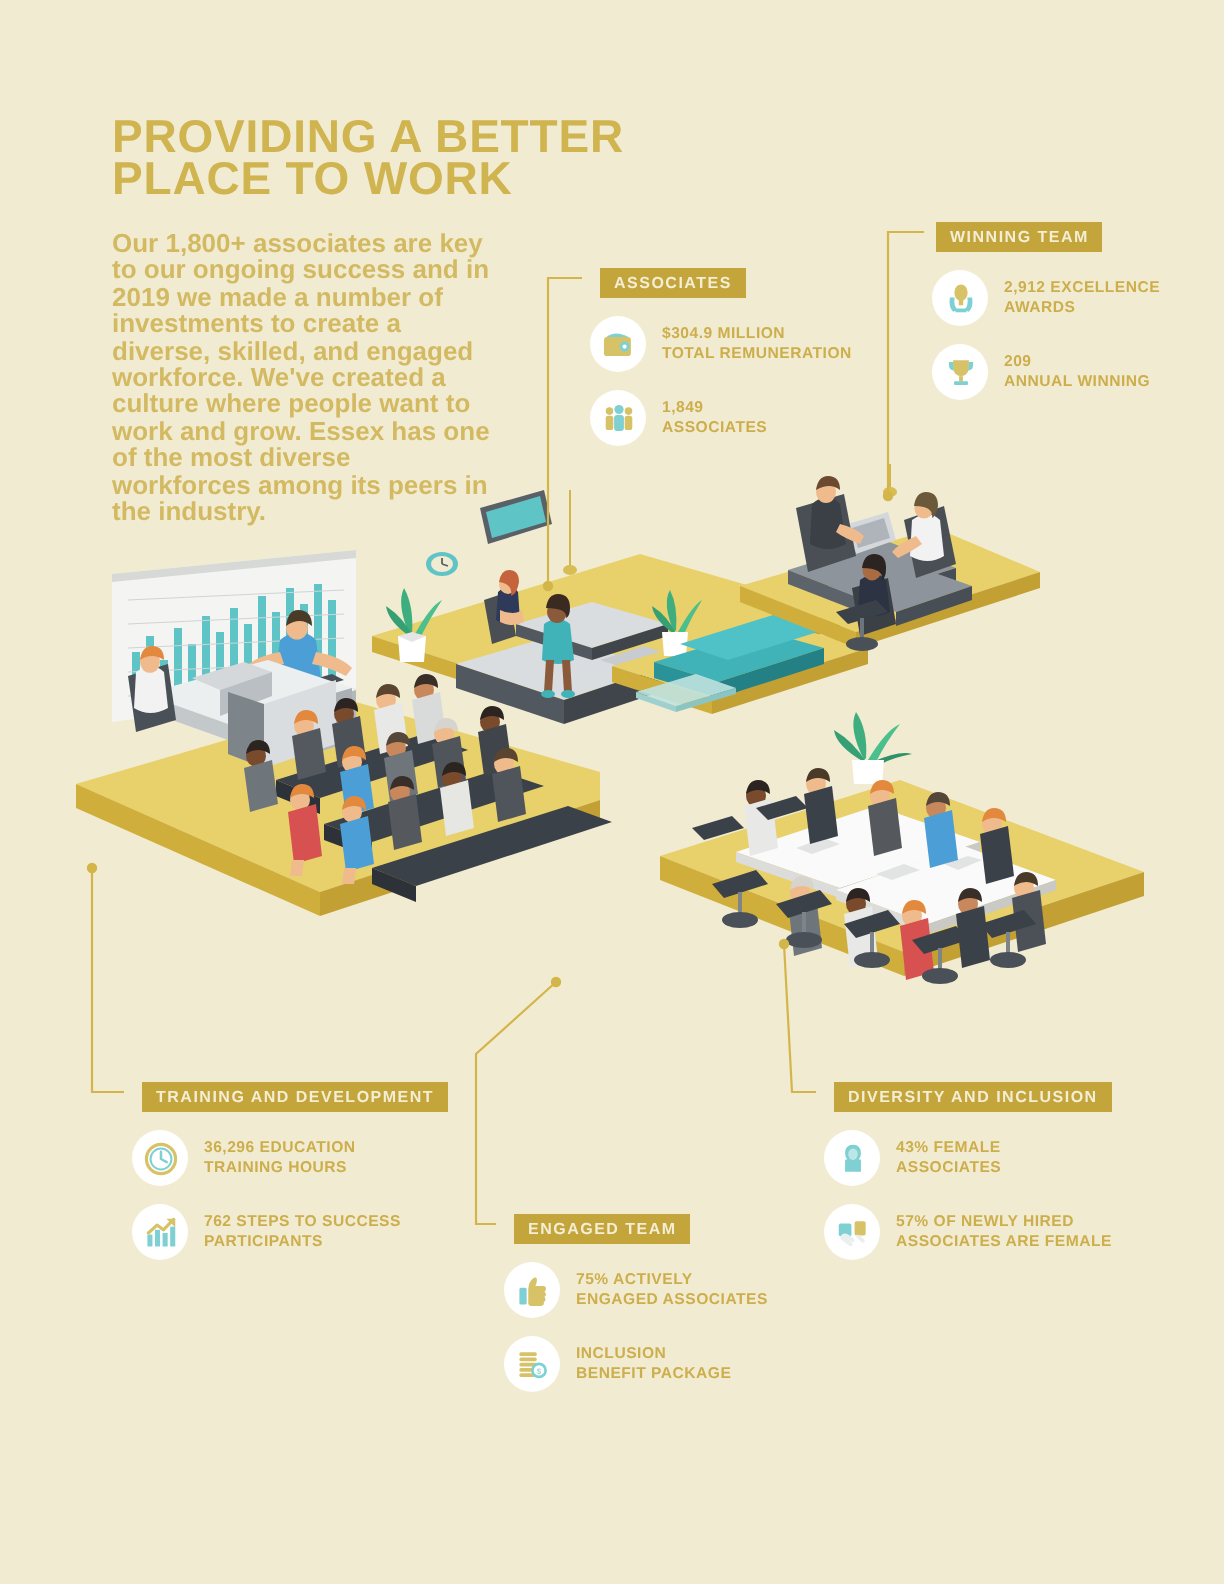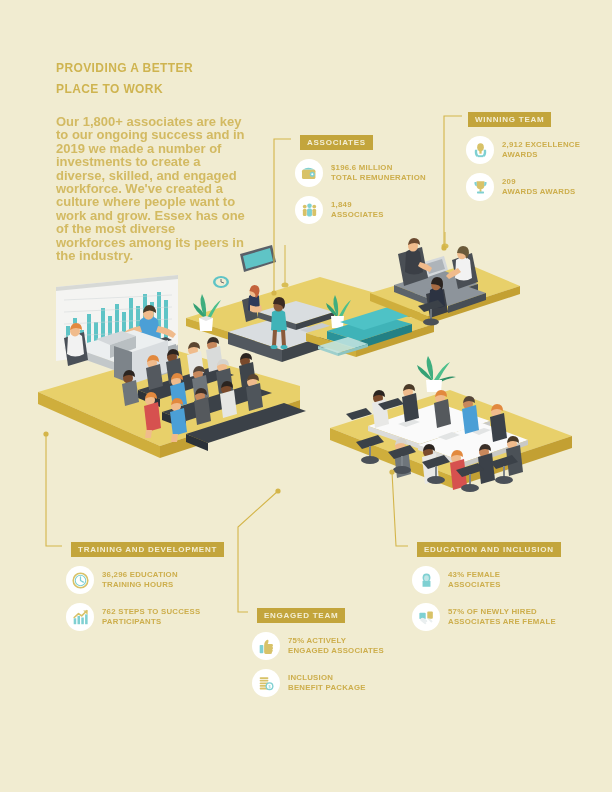--- a/index.html
+++ b/index.html
@@ -8,21 +8,21 @@
     background:#f1ecd1;
     font-family:"Liberation Sans", sans-serif;
     overflow:hidden;
     position:relative;
   }
   .page{position:relative;width:612px;height:792px;overflow:hidden;}
 
   
   .headline{
     position:absolute;left:56px;top:58px;width:280px;
-    font-size:12px;line-height:21px;font-weight:bold;
+    font-size:23px;line-height:21px;font-weight:bold;
     letter-spacing:.4px;color:#cfb450;
   }
   .headline .l2{display:block;}
   .intro{
     position:absolute;left:56px;top:115px;width:192px;
     font-size:13px;line-height:13.4px;font-weight:bold;
     color:#d3ba62;
   }
 
   
@@ -528,21 +528,21 @@
     <div class="stat">
       <span class="circ">
         <svg width="19" height="19" viewBox="0 0 24 24">
           <rect x="2.5" y="7" width="17" height="12" rx="2" fill="#d8c268"></rect>
           <path d="M4 7 q5 -4 12 -1 l2 1 z" fill="#7fd0d2"></path>
           <circle cx="15.5" cy="13" r="3.2" fill="#7fd0d2"></circle>
           <circle cx="15.5" cy="13" r="1.3" fill="#ffffff"></circle>
         </svg>
       </span>
       <span class="txt">
-        <span>$196.6 MILLION</span>
+        <span>$304.9 MILLION</span>
         <span class="l2">TOTAL REMUNERATION</span>
       </span>
     </div>
 
     <div class="stat">
       <span class="circ">
         <svg width="19" height="19" viewBox="0 0 24 24">
           <circle cx="6" cy="7" r="2.4" fill="#d8c268"></circle>
             <rect x="3.6" y="10" width="4.8" height="9" rx="1.6" fill="#d8c268"></rect>
           <circle cx="18" cy="7" r="2.4" fill="#d8c268"></circle>
@@ -582,21 +582,21 @@
         <svg width="19" height="19" viewBox="0 0 24 24">
           <path d="M7 4 h10 v5 a5 5 0 0 1 -10 0z" fill="#d8c268"></path>
           <path d="M7 5 h-2.6 v2.2 a3.4 3.4 0 0 0 3 3.2z" fill="#7fd0d2"></path>
           <path d="M17 5 h2.6 v2.2 a3.4 3.4 0 0 1 -3 3.2z" fill="#7fd0d2"></path>
           <rect x="10.8" y="14" width="2.4" height="3.4" fill="#d8c268"></rect>
           <rect x="7.6" y="17.2" width="8.8" height="2.4" rx=".6" fill="#7fd0d2"></rect>
         </svg>
       </span>
       <span class="txt">
         <span>209</span>
-        <span class="l2">AWARDS AWARDS</span>
+        <span class="l2">ANNUAL WINNING</span>
       </span>
     </div>
   </div>
 
   <div class="group" id="grp-training">
     <div class="badge">TRAINING AND DEVELOPMENT</div>
 
     <div class="stat">
       <span class="circ">
         <svg width="19" height="19" viewBox="0 0 24 24">
@@ -661,21 +661,21 @@
         </svg>
       </span>
       <span class="txt">
         <span>INCLUSION</span>
         <span class="l2">BENEFIT PACKAGE</span>
       </span>
     </div>
   </div>
 
   <div class="group" id="grp-diversity">
-    <div class="badge">EDUCATION AND INCLUSION</div>
+    <div class="badge">DIVERSITY AND INCLUSION</div>
 
     <div class="stat">
       <span class="circ">
         <svg width="19" height="19" viewBox="0 0 24 24">
           <path d="M7 8.5 q0 -5.5 5 -5.5 q5 0 5 5.5 q0 2.5 -1.4 3.6 l1.4 .4 v7.5 h-10 V12.5 l1.4 -.4 Q7 11 7 8.5z" fill="#7fd0d2"></path>
           <ellipse cx="12" cy="9" rx="3" ry="3.6" fill="#bfe6e7"></ellipse>
         </svg>
       </span>
       <span class="txt">
         <span>43% FEMALE</span>

